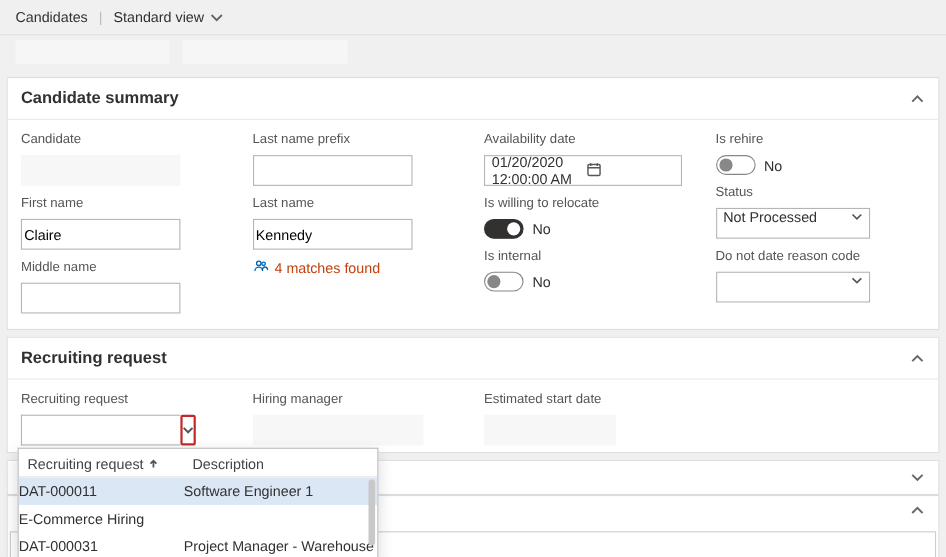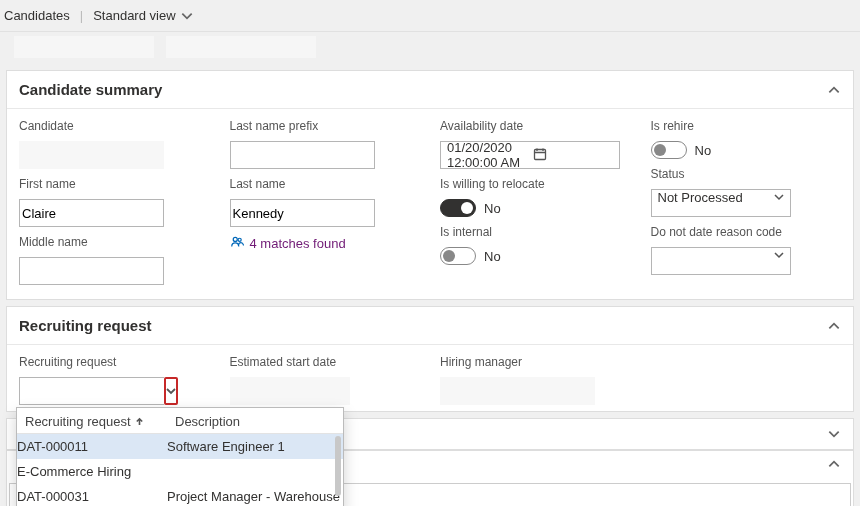--- a/index.html
+++ b/index.html
@@ -1,34 +1,34 @@
 <!DOCTYPE html>
 <html><head>
 <meta charset="utf-8">
 <style>
   * { box-sizing: border-box; font-family: "Segoe UI", Arial, sans-serif; }
   body { margin: 0; background: #f0f0f0; font-size: 13px; color: #323130; width:860px;}
-  .topbar { height: 32px; display:flex; align-items:center; padding:0 4px; gap:10px; background:#f0f0f0; border-bottom:1px solid #e1e1e1;}
+  .topbar { height: 32px; display:flex; align-items:center; padding:0 14px; gap:10px; background:#f0f0f0; border-bottom:1px solid #e1e1e1;}
   .topbar .divider { color:#bbb; }
   .topbar .stdview { display:flex; align-items:center; gap:4px; cursor:pointer;}
   .ribbon-stub { height:32px; display:flex; gap:12px; padding:4px 14px; }
   .ribbon-stub .ph { background:#f6f6f6; height:22px; }
   .page { padding:6px; }
   .panel { background:#fff; border:1px solid #ddd; margin-bottom:6px; position:relative;}
   .panel-header { display:flex; align-items:center; padding:10px 12px; border-bottom:1px solid #e8e8e8; font-size:15px; font-weight:600;}
   .panel-header .spacer { flex:1; }
   .chev-icon { width:14px; height:14px; display:inline-block;}
   .chev-icon svg { width:100%; height:100%; stroke:#666; fill:none; stroke-width:1.5;}
   .panel-body { padding:10px 12px 14px; }
   .cols { display:flex; gap:20px; }
   .col { flex:1; display:flex; flex-direction:column; gap:8px; }
   .field-label { font-size:12px; color:#555; }
   .input, input[type=text]{ height:28px; border:1px solid #b5b5b5; padding:3px 2px; font-size:13px; width:145px; background:#fff;}
   .placeholder-box { background:#f7f7f7; height:28px; width:145px; }
-  .link { color:#701a75; font-size:13px; display:flex; align-items:center; gap:6px; cursor:pointer;}
+  .link { color:#c2410c; font-size:13px; display:flex; align-items:center; gap:6px; cursor:pointer;}
   .link svg { width:14px; height:14px; fill:none; stroke:#0067b8; stroke-width:1.4;}
   .date-field { display:flex; align-items:center; border:1px solid #b5b5b5; height:28px; width:180px; padding:0 6px; gap:6px; background:#fff;}
   .date-field span { flex:1; }
   .cal-icon svg{ width:14px;height:14px; fill:none; stroke:#555; stroke-width:1.3;}
   .toggle { display:flex; align-items:center; gap:8px;}
   .toggle .track { width:36px; height:18px; border:1px solid #888; border-radius:10px; position:relative; background:#fff;}
   .toggle .knob { width:12px; height:12px; border-radius:50%; background:#888; position:absolute; top:2px; left:2px;}
   .toggle.on .track { background:#323130; border-color:#323130;}
   .toggle.on .knob { background:#fff; left:20px;}
   .select { display:flex; align-items:flex-start; justify-content:space-between; border:1px solid #b5b5b5; height:28px; width:140px; padding:0 6px; background:#fff; cursor:pointer;}
@@ -203,26 +203,26 @@
                   </div>
                   <div class="row">
                     <div class="c1">DAT-000031</div>
                     <div>Project Manager - Warehouse</div>
                   </div>
                 </div>
             </div>
           </div>
         </div>
         <div class="col">
+          <div class="field-label">Hiring manager</div>
+          <div class="placeholder-box" style="width:155px"></div>
+        </div>
+        <div class="col">
           <div class="field-label">Estimated start date</div>
           <div class="placeholder-box" style="width:120px"></div>
-        </div>
-        <div class="col">
-          <div class="field-label">Hiring manager</div>
-          <div class="placeholder-box" style="width:155px"></div>
         </div>
         <div class="col"></div>
       </div>
     </div>
   </div>
 
   <div class="empty-panel">
     <span class="spacer"></span>
     <span class="chev-icon"><svg viewBox="0 0 12 12">
           <path d="M2 4l4 4 4-4"></path>

